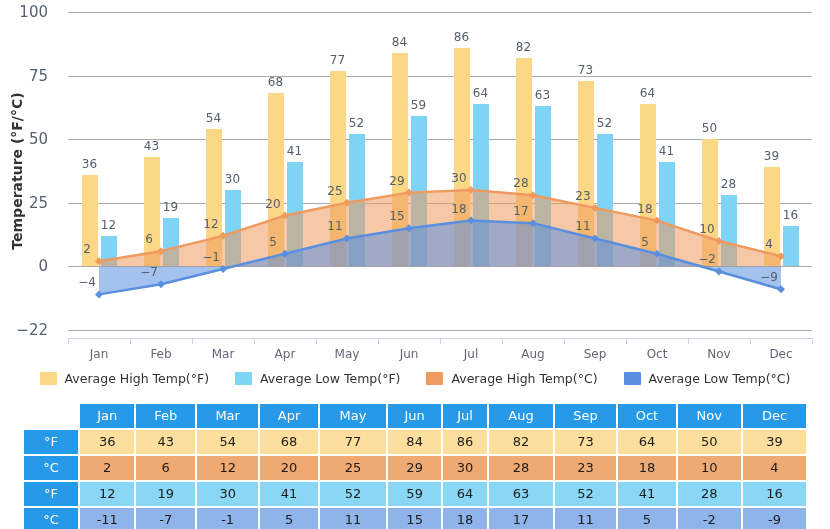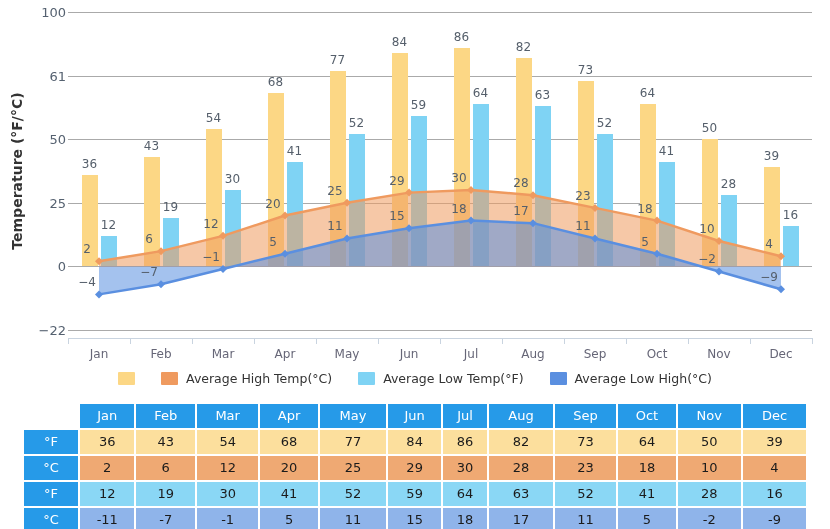--- a/index.html
+++ b/index.html
@@ -30,23 +30,23 @@
 
   .gridline {
     position: absolute;
     left: 0; width: 100%;
     height: 1px;
     background: #aaaaaa;
   }
   .ytick-label {
     position: absolute;
     right: 100%;
-    margin-right: 2px;
+    margin-right: 20px;
     transform: translateY(-50%);
-    font-size: 13px;
+    font-size: 15px;
     color: #556170;
     white-space: nowrap;
     line-height: 1;
   }
   .axis-bottom {
     position: absolute;
     left: 0; width: 100%;
     height: 1px;
     background: #c9d4e0;
   }
@@ -179,21 +179,21 @@
     <div id="ylabel">Temperature (°F/°C)</div>
   </div>
 
   <div id="plot">
     <div id="plot-inner">
 
       <div id="grid-layer">
           <div class="gridline" style="top: 0px;"></div>
           <div class="ytick-label" style="top: 0px;">100</div>
           <div class="gridline" style="top: 63.6px;"></div>
-          <div class="ytick-label" style="top: 63.6px;">61</div>
+          <div class="ytick-label" style="top: 63.6px;">75</div>
           <div class="gridline" style="top: 127.2px;"></div>
           <div class="ytick-label" style="top: 127.2px;">50</div>
           <div class="gridline" style="top: 190.8px;"></div>
           <div class="ytick-label" style="top: 190.8px;">25</div>
           <div class="gridline" style="top: 254.4px;"></div>
           <div class="ytick-label" style="top: 254.4px;">0</div>
           <div class="gridline" style="top: 318px;"></div>
           <div class="ytick-label" style="top: 318px;">−22</div>
         </div>
 
@@ -337,32 +337,33 @@
           <div class="xlabel" style="left: 651px; top: 336px;">Nov</div>
           <div class="xlabel" style="left: 713px; top: 336px;">Dec</div>
         </div>
     </div>
   </div>
 </div>
 
 <div id="legend">
     <div class="legend-item">
       <span class="legend-swatch" style="background: rgb(252, 215, 133);"></span>
+      <span>Average High Temp(°F)</span>
+    </div>
+    <div class="legend-item">
+      <span class="legend-swatch" style="background: rgb(127, 211, 244);"></span>
+      <span>Average Low Temp(°F)</span>
     </div>
     <div class="legend-item">
       <span class="legend-swatch" style="background: rgb(239, 154, 95);"></span>
       <span>Average High Temp(°C)</span>
     </div>
     <div class="legend-item">
-      <span class="legend-swatch" style="background: rgb(127, 211, 244);"></span>
-      <span>Average Low Temp(°F)</span>
-    </div>
-    <div class="legend-item">
       <span class="legend-swatch" style="background: rgb(90, 143, 224);"></span>
-      <span>Average Low High(°C)</span>
+      <span>Average Low Temp(°C)</span>
     </div>
   </div>
 
 <table id="data-table">
   <thead>
     <tr>
       <th class="corner"></th>
     <th class="month-head">Jan</th>
         <th class="month-head">Feb</th>
         <th class="month-head">Mar</th>

